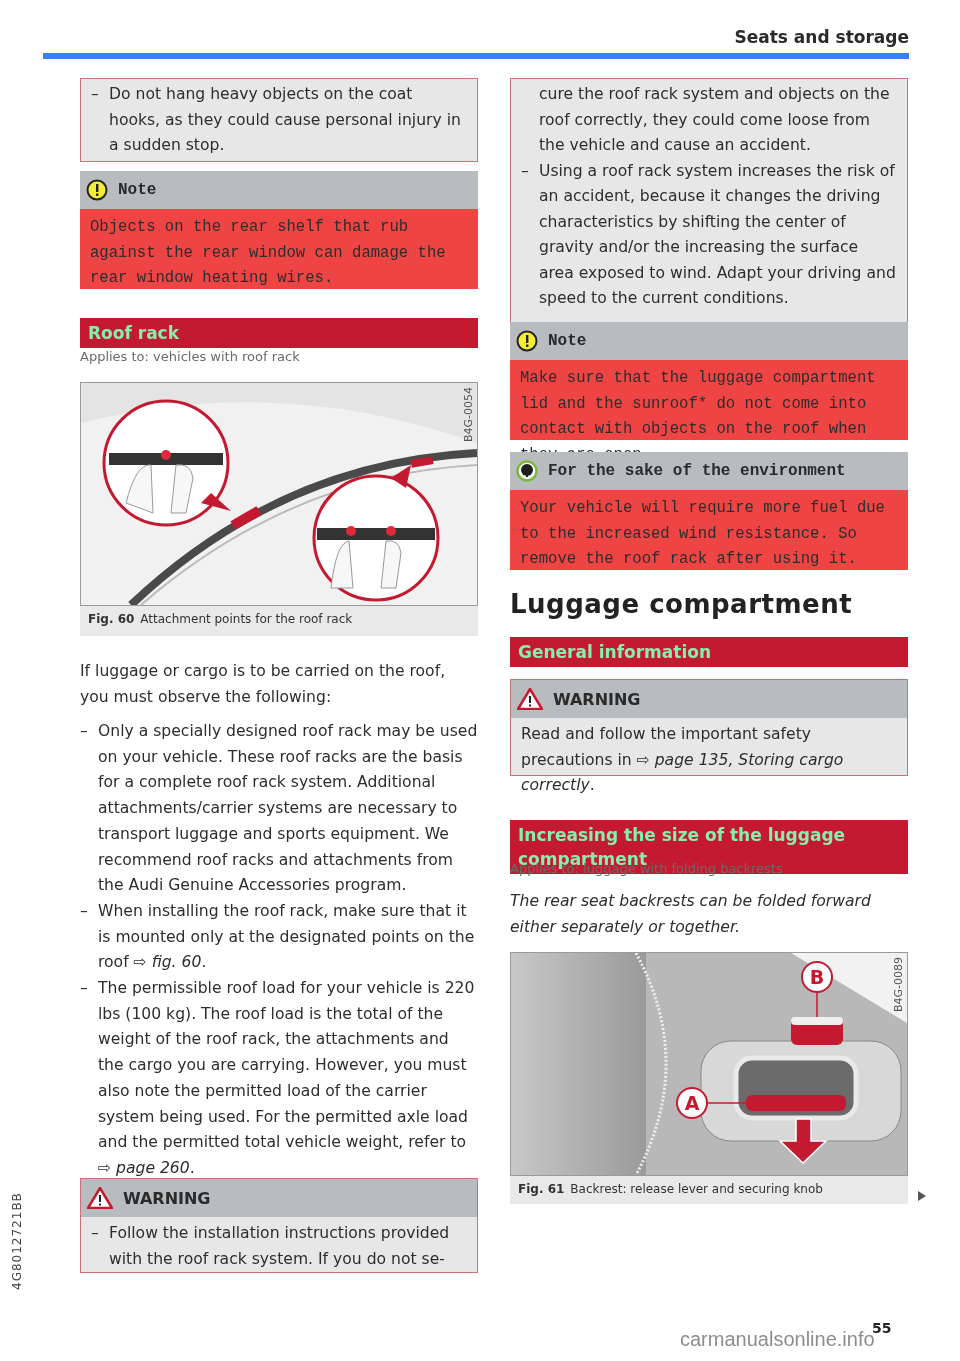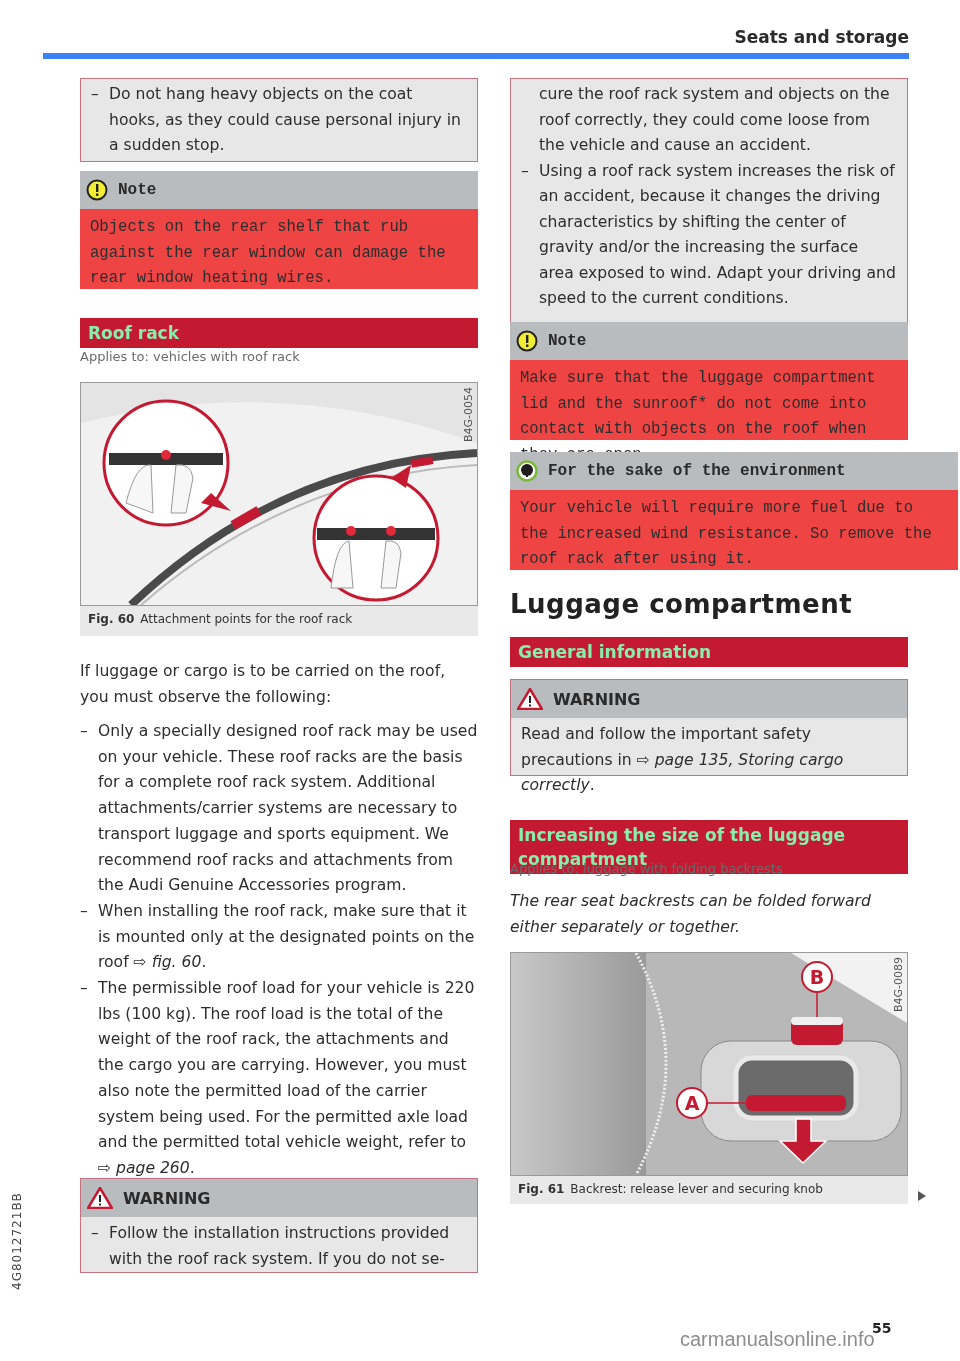--- a/index.html
+++ b/index.html
@@ -130,21 +130,21 @@
       <svg width="22" height="22" viewBox="0 0 22 22">
           <circle cx="11" cy="11" r="9.5" fill="#f3ee33" stroke="#222" stroke-width="2"></circle>
           <rect x="10" y="5" width="2.4" height="8" fill="#222"></rect>
           <rect x="10" y="14.5" width="2.4" height="2.4" fill="#222"></rect>
         </svg>
       <span class="label">Note</span>
     </div>
     <div class="box-body txt">Make sure that the luggage compartment lid and the sunroof* do not come into contact with objects on the roof when they are open.</div>
   </div>
 
-  <div class="box-plain" style="position:absolute; top:452px; width:448px; height:118px;">
+  <div class="box-plain" style="position:absolute; top:452px; width:398px; height:118px;">
     <div class="box-head">
       <svg width="22" height="22" viewBox="0 0 22 22">
           <circle cx="11" cy="11" r="9.5" fill="#fff" stroke="#7bb83a" stroke-width="2.5"></circle>
           <circle cx="11" cy="10" r="6" fill="#1e1e1e"></circle>
           <path d="M11,9 L15,13 L7,13 Z" fill="#1e1e1e"></path>
           <rect x="10" y="12" width="2" height="5" fill="#1e1e1e"></rect>
         </svg>
       <span class="label">For the sake of the environment</span>
     </div>
     <div class="box-body txt">Your vehicle will require more fuel due to the increased wind resistance. So remove the roof rack after using it.</div>

